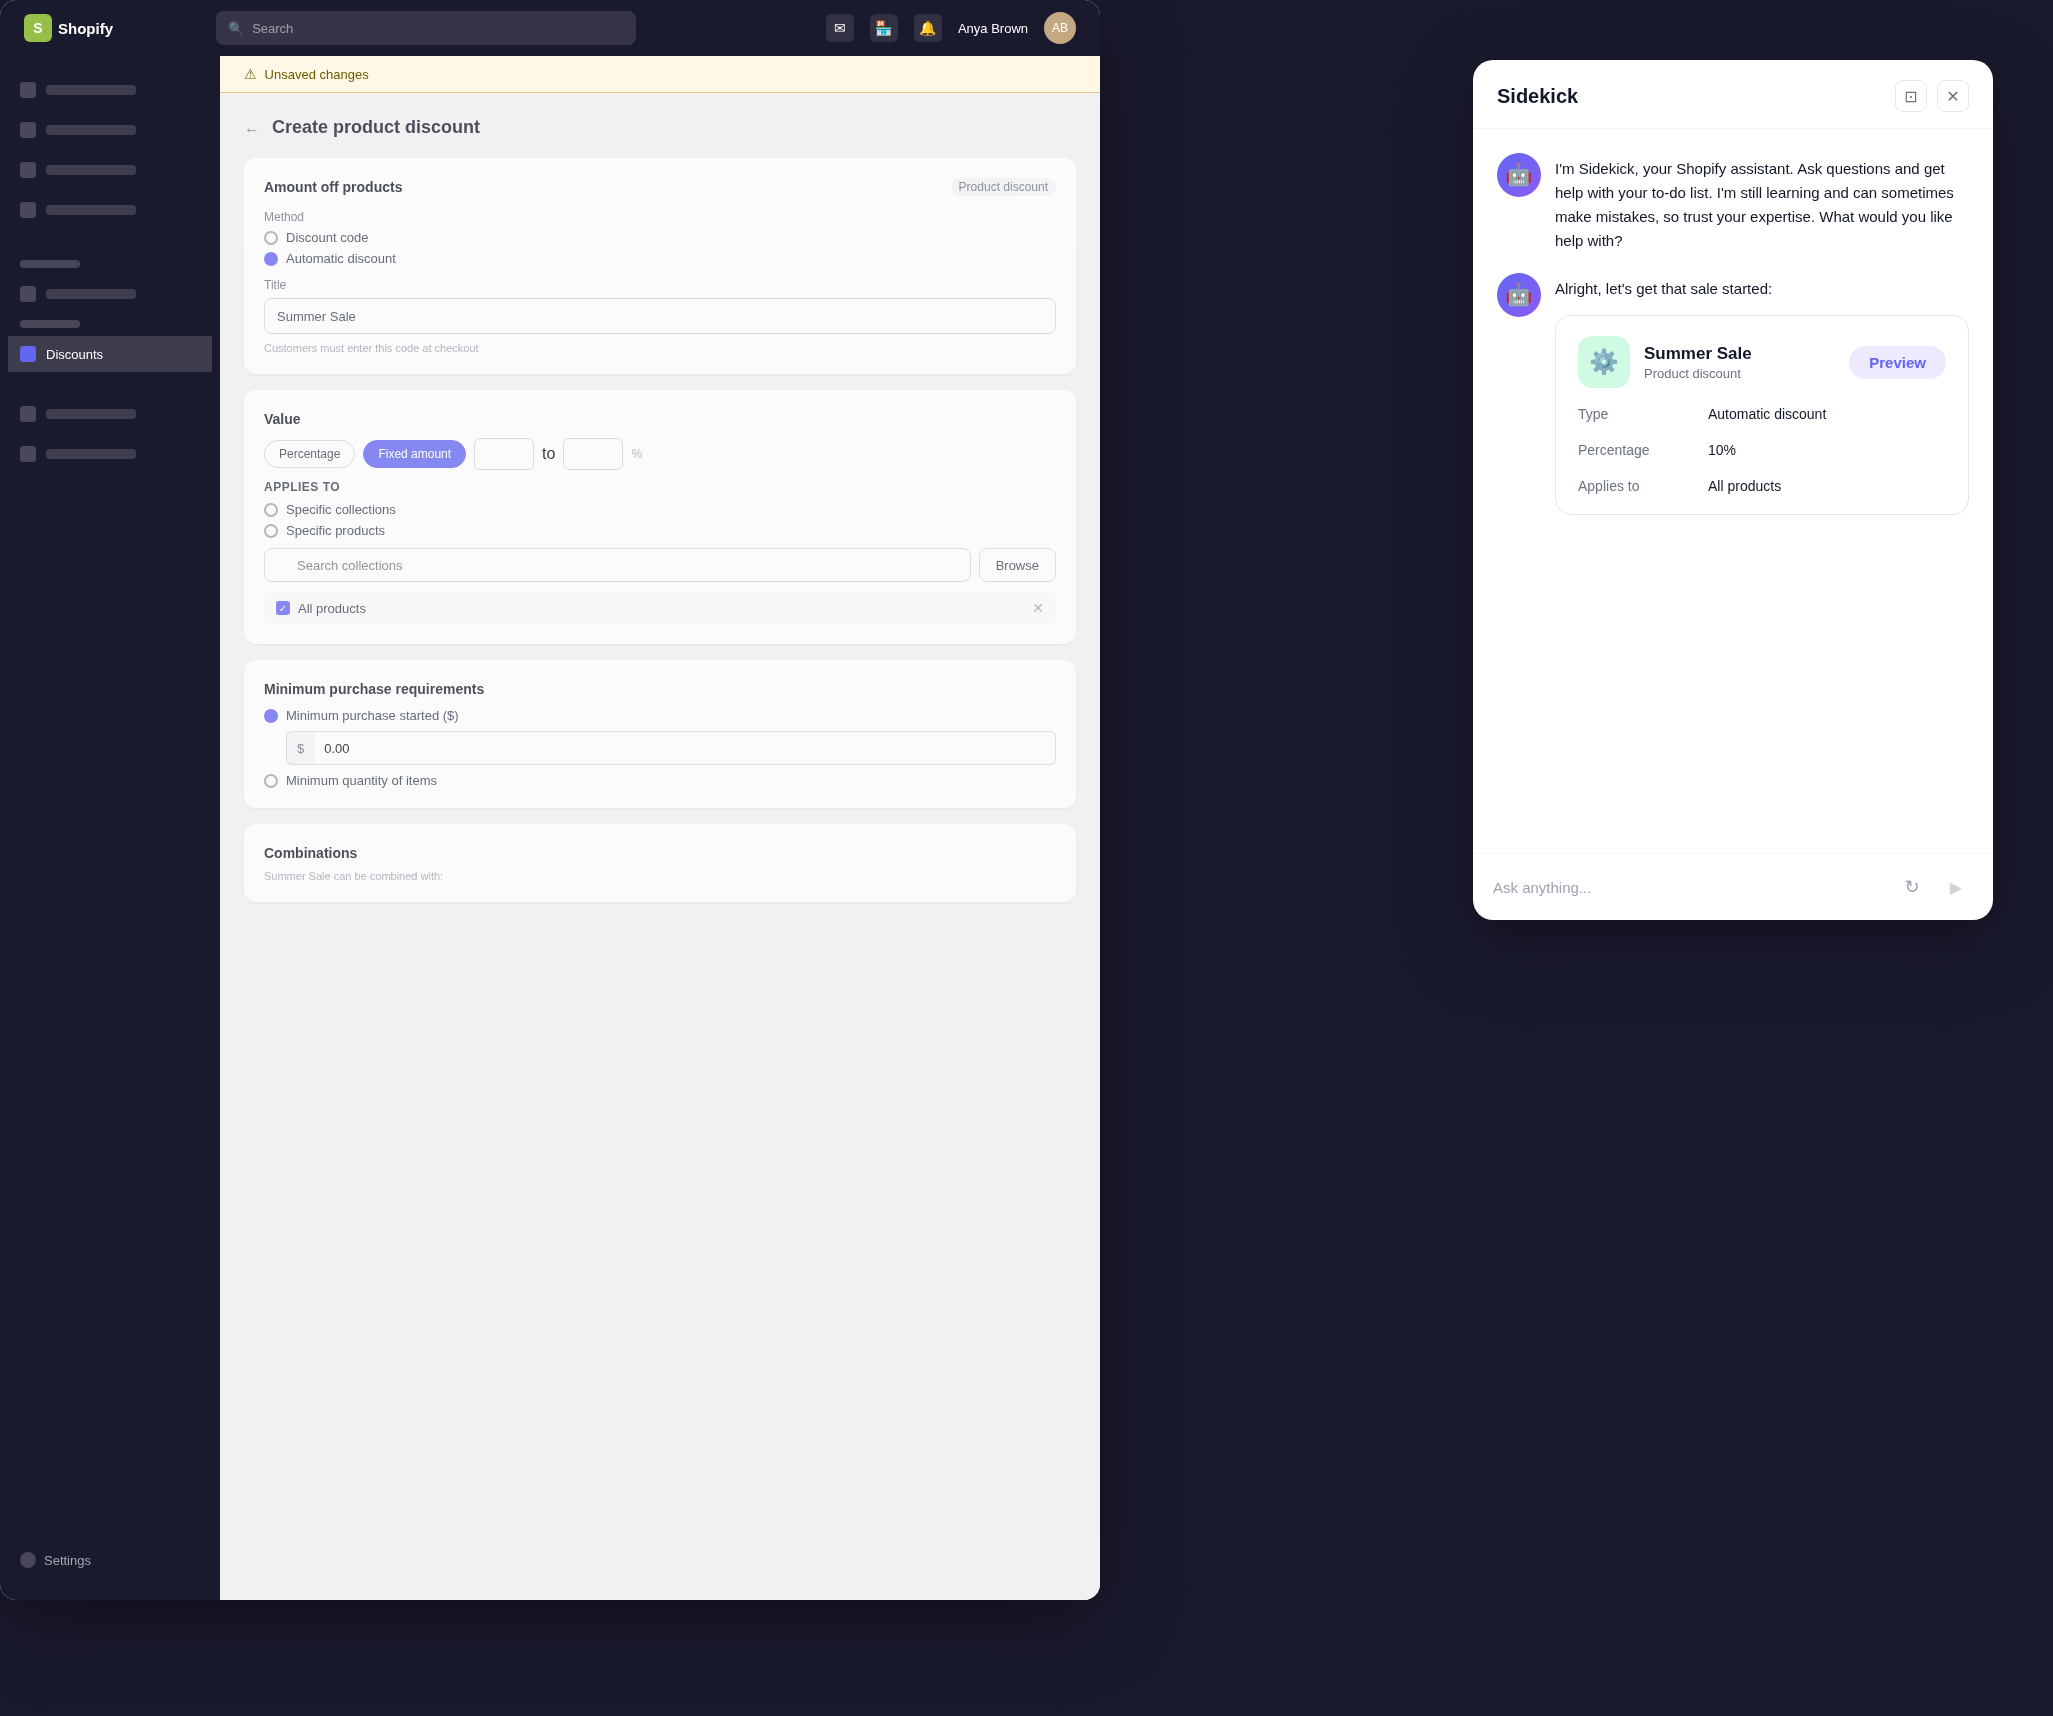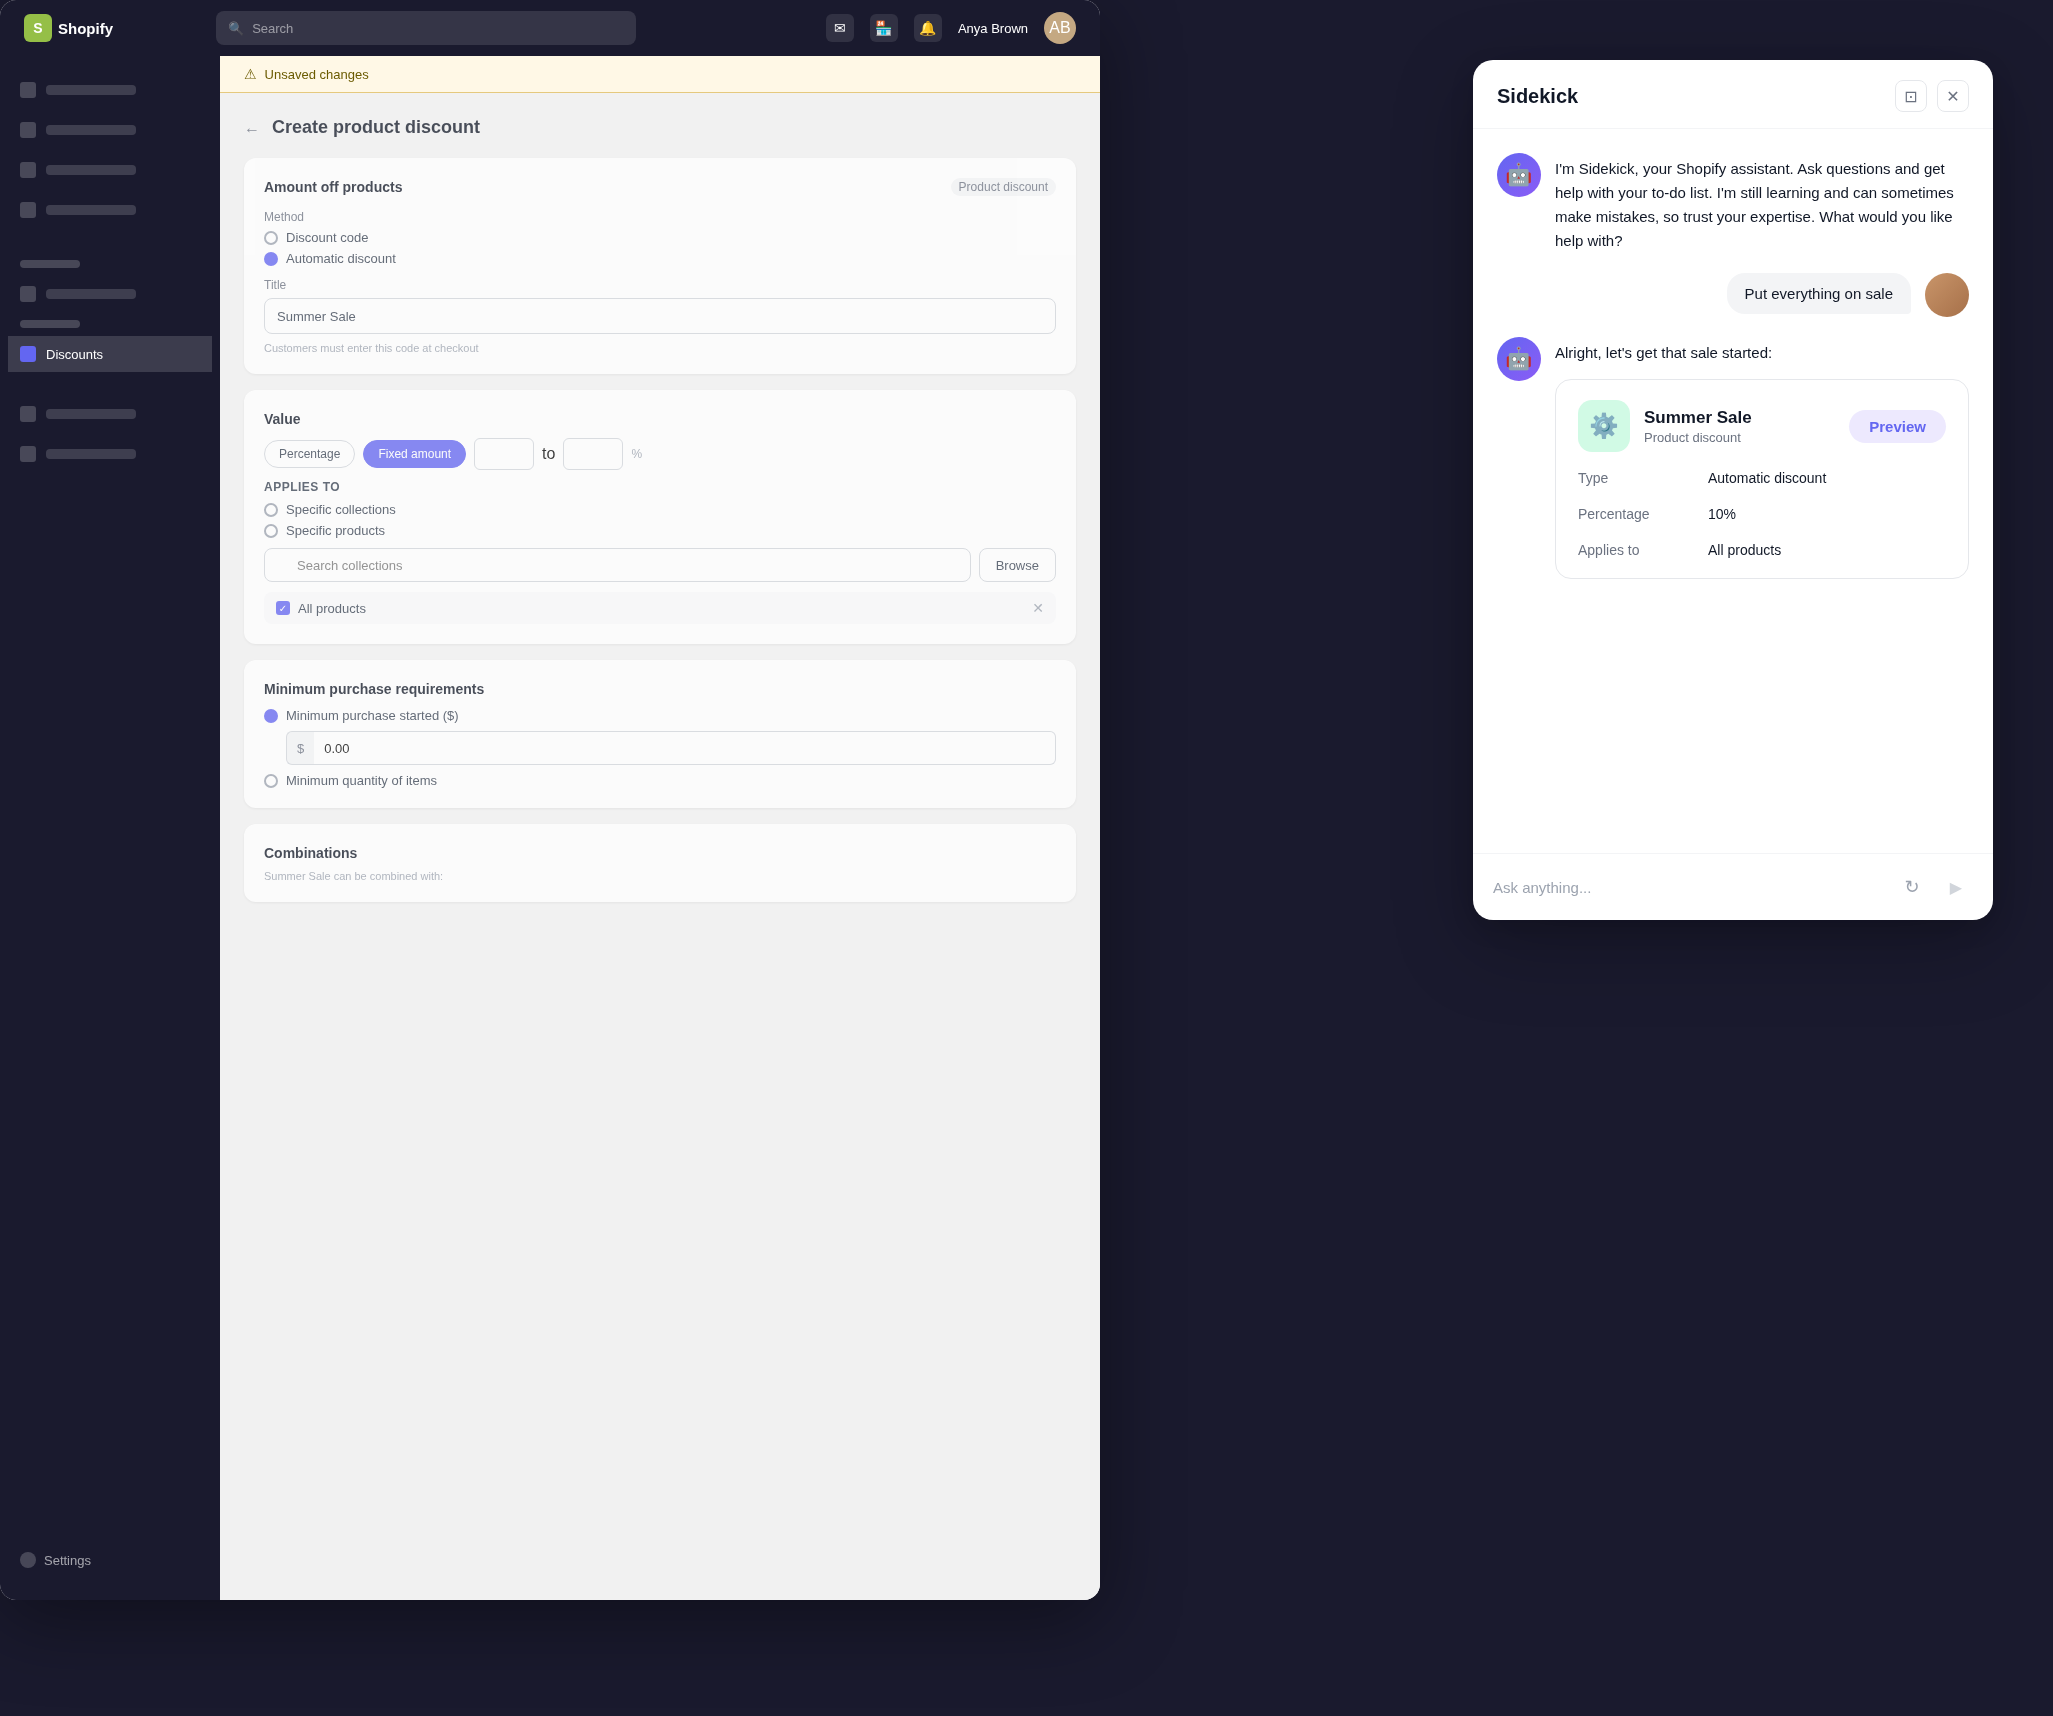--- a/index.html
+++ b/index.html
@@ -61,21 +61,21 @@
       display: flex; align-items: center;
       padding: 0 12px;
       gap: 8px;
       margin: 0 auto;
     }
     .admin-search-bar span { color: rgba(255,255,255,0.5); font-size: 13px; }
     .admin-nav-icons {
       display: flex; align-items: center; gap: 16px; margin-left: auto;
     }
     .nav-icon { width: 28px; height: 28px; background: rgba(255,255,255,0.1); border-radius: 6px; display: flex; align-items: center; justify-content: center; color: white; font-size: 14px; }
-    .user-avatar { width: 32px; height: 32px; border-radius: 50%; background: #c4a882; display: flex; align-items: center; justify-content: center; color: white; font-size: 16px; }
+    .user-avatar { width: 32px; height: 32px; border-radius: 50%; background: #c4a882; display: flex; align-items: center; justify-content: center; color: white; font-size: 12px; }
     .user-name { color: white; font-size: 13px; }
 
     
     .admin-body {
       display: flex;
       height: calc(100% - 56px);
     }
 
     
     .admin-sidebar {
@@ -569,25 +569,20 @@
 
   <div class="sidekick-messages">
 
     <div class="msg-row">
       <div class="bot-avatar">
         <span>🤖</span>
       </div>
       <p class="bot-message-text">I'm Sidekick, your Shopify assistant. Ask questions and get help with your to-do list. I'm still learning and can sometimes make mistakes, so trust your expertise. What would you like help with?</p>
     </div>
 
-    <div class="msg-row user">
-      <div class="user-face" style="background:linear-gradient(135deg,#c9956a,#a67049);border-radius:50%;width:44px;height:44px;flex-shrink:0;order:2;">
-      </div>
-      <div class="msg-bubble">Put everything on sale</div>
-    </div>
 
     <div class="msg-row">
       <div class="bot-avatar">
         <span>🤖</span>
       </div>
       <div style="flex:1;">
         <p class="bot-message-text" style="margin-bottom:14px;">Alright, let's get that sale started:</p>
 
         <div class="discount-card">
           <div class="discount-card-header">

